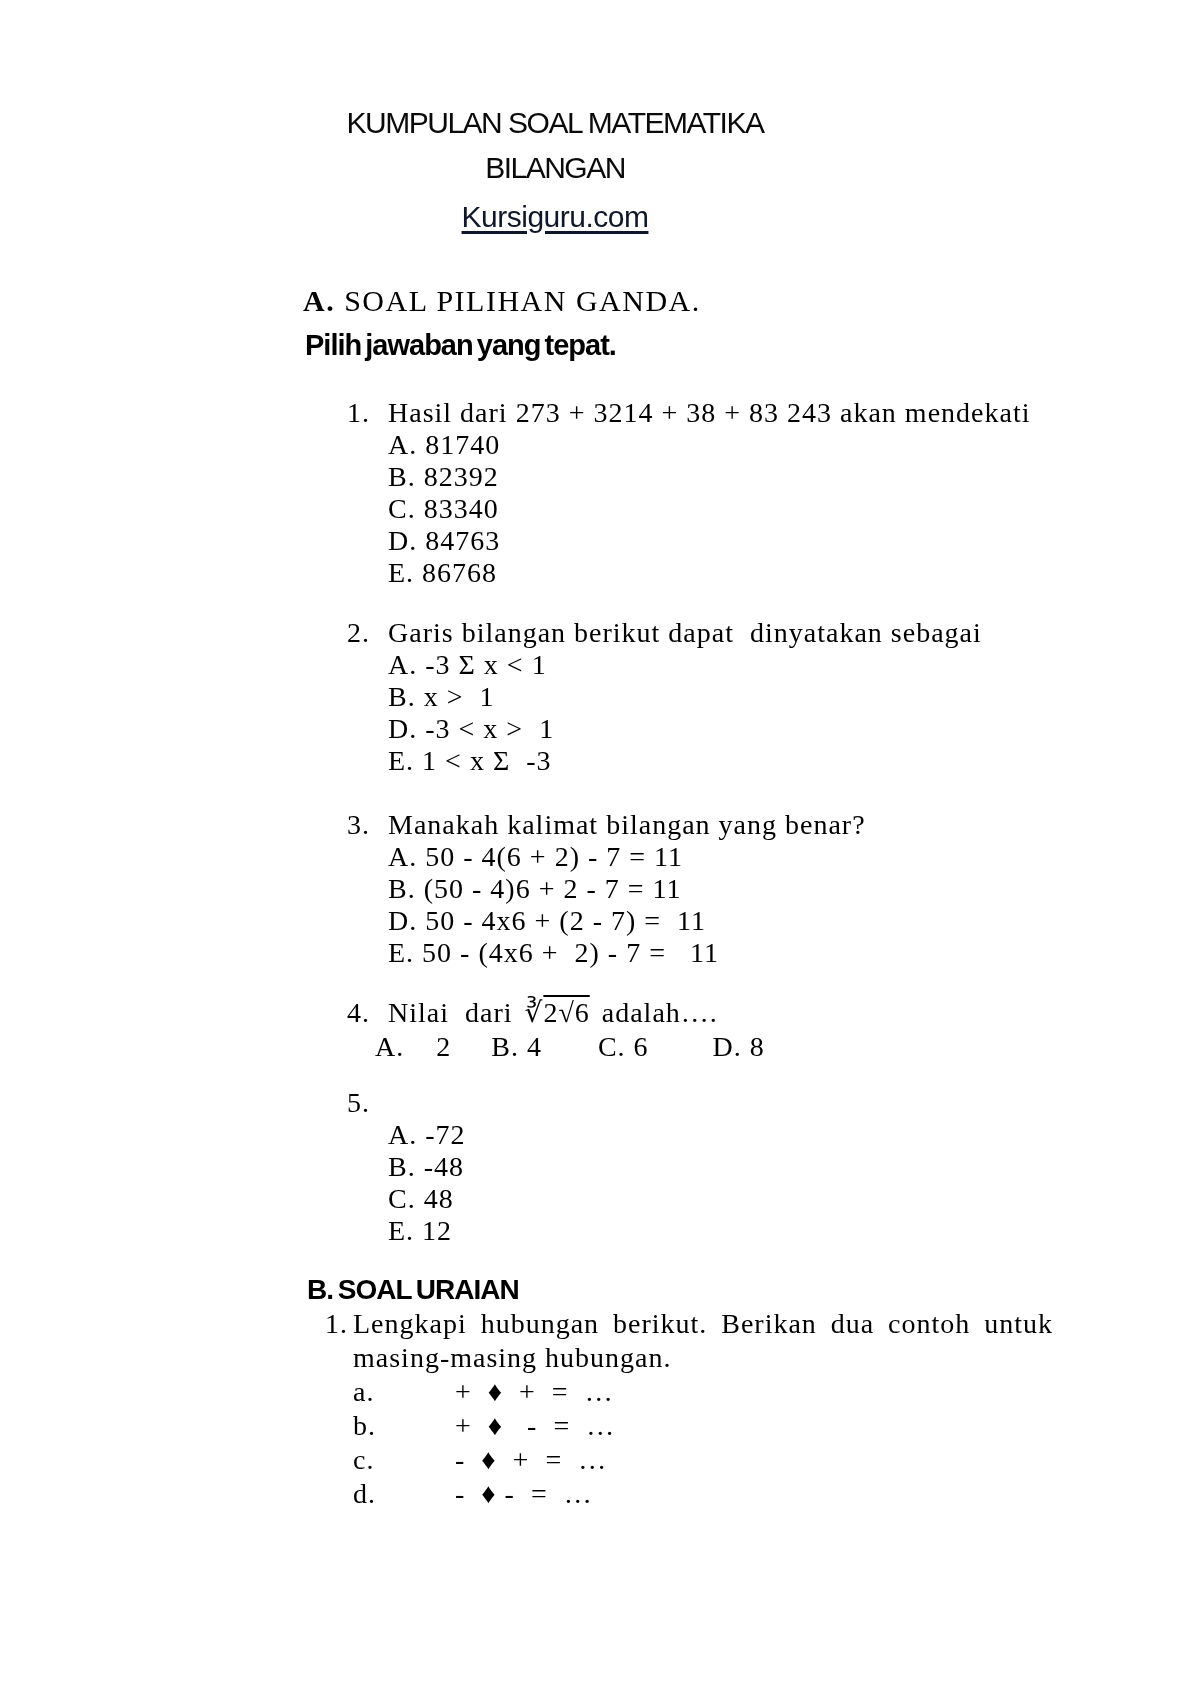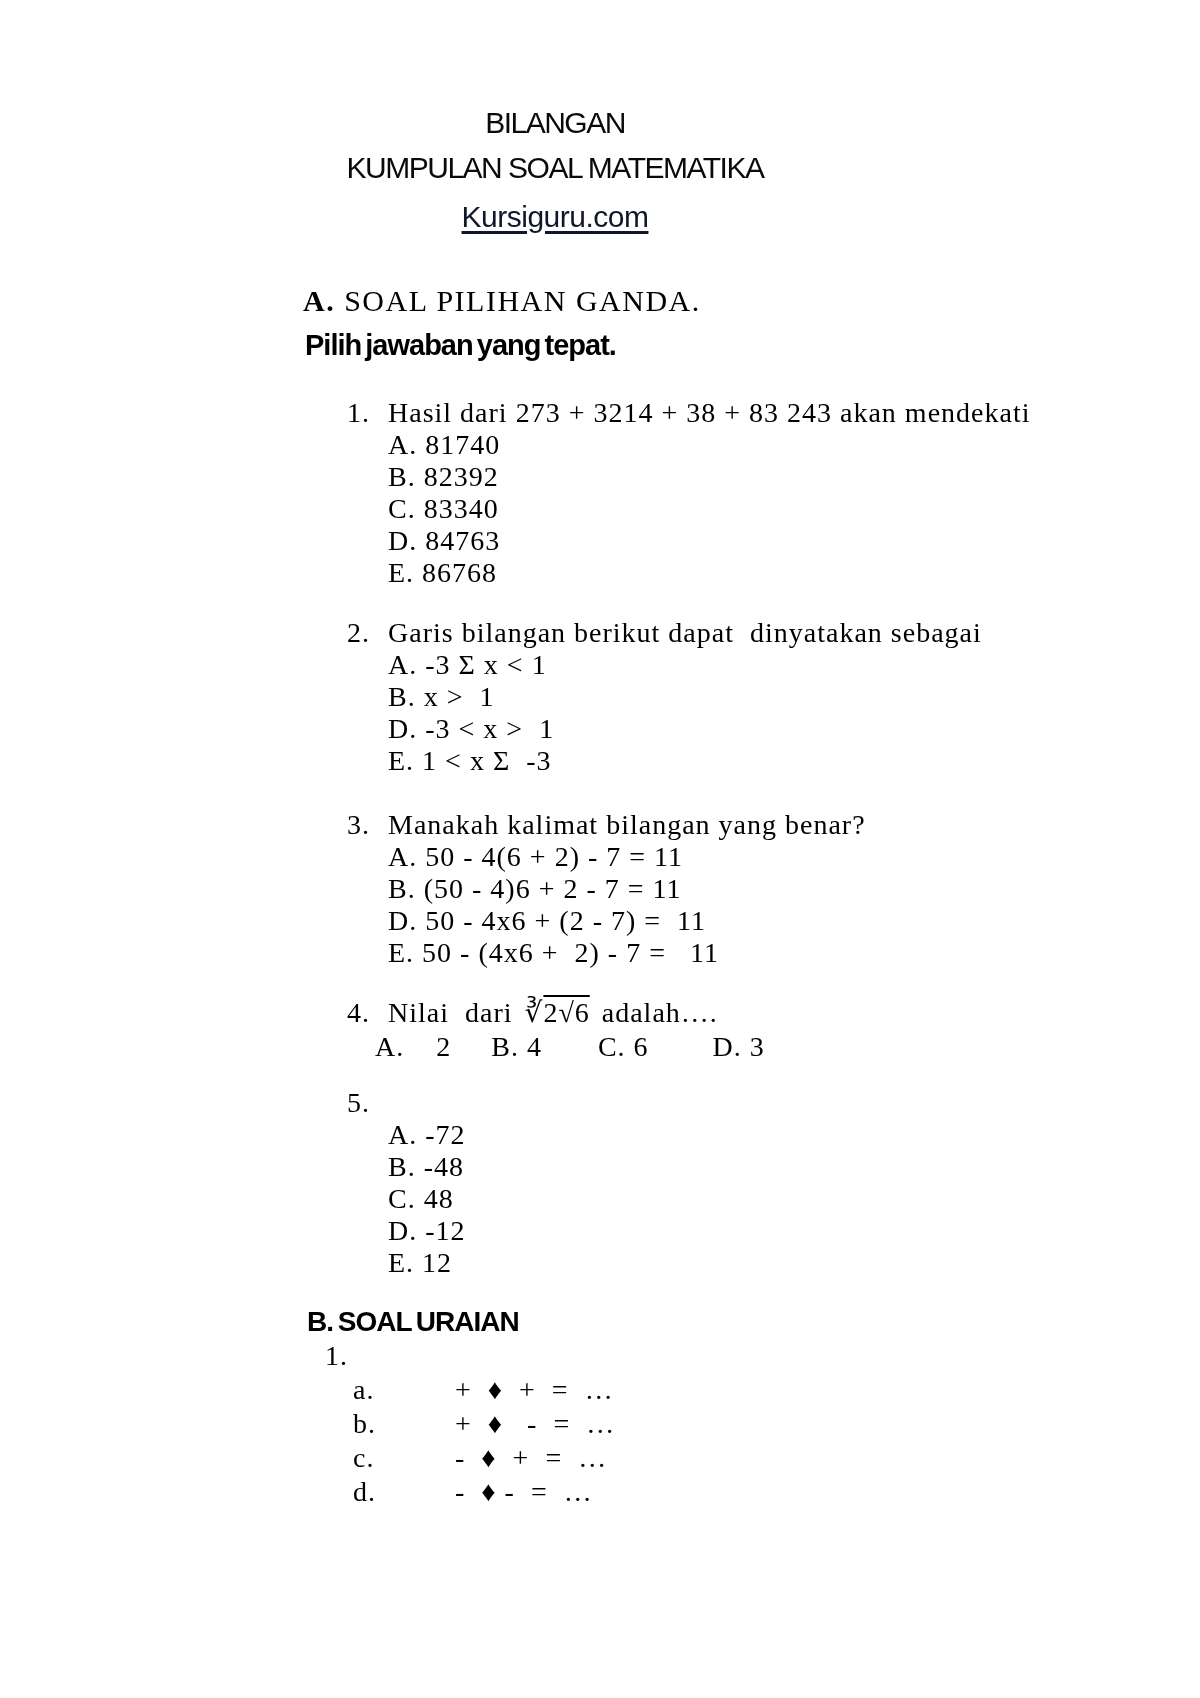--- a/index.html
+++ b/index.html
@@ -93,22 +93,22 @@
   .sub-item { display:flex; align-items:baseline; line-height:34px; }
   .sub-letter { width:102px; flex:none; }
   .sub-expr { white-space:pre-wrap; }
 </style>
 </head>
 <body>
 
 <div class="page">
 
   <div class="doc-header">
+    <div class="doc-title">KUMPULAN SOAL MATEMATIKA</div>
     <div class="doc-title">BILANGAN</div>
-    <div class="doc-title">KUMPULAN SOAL MATEMATIKA</div>
     <div>
       <a class="doc-link" style="color: #0f172a;">Kursiguru.com</a>
     </div>
   </div>
 
   <div class="section-a-heading">
     <span class="heading-letter">A.</span>
     <span>SOAL PILIHAN GANDA.</span>
   </div>
   <div class="instruction">Pilih jawaban yang tepat.</div>
@@ -155,42 +155,42 @@
 
   <div class="question qa-4">
     <div class="q-line q4-line">
       <span class="q-num">4.</span>
       <span class="q-text"><span>Nilai  dari</span><span class="radical"><span>∛</span><span class="rad-inner">2√6</span></span><span>adalah….</span></span>
     </div>
     <div class="options-row">
       <span class="cell">A.    2</span>
       <span class="cell cell-b">B. 4</span>
       <span class="cell cell-c">C. 6</span>
-      <span class="cell cell-d">D. 3</span>
+      <span class="cell cell-d">D. 8</span>
     </div>
   </div>
 
   <div class="question qa-5">
     <div class="q-line">
       <span class="q-num">5.</span>
     </div>
     <div class="options">
       <div class="option">A. -72</div>
       <div class="option">B. -48</div>
       <div class="option">C. 48</div>
-      <div class="option">D. -12</div>
       <div class="option">E. 12</div>
     </div>
   </div>
 
   <div class="section-b-heading">B. SOAL URAIAN</div>
 
   <div class="question question-b">
     <div class="q-line">
       <span class="q-num">1.</span>
+      <span class="q-text q-text-justify">Lengkapi hubungan berikut. Berikan dua contoh untuk masing-masing hubungan.</span>
     </div>
     <div class="sub-items">
       <div class="sub-item">
         <span class="sub-letter">a.</span>
         <span class="sub-expr">+  ♦  +  =  …</span>
       </div>
       <div class="sub-item">
         <span class="sub-letter">b.</span>
         <span class="sub-expr">+  ♦   -  =  …</span>
       </div>

